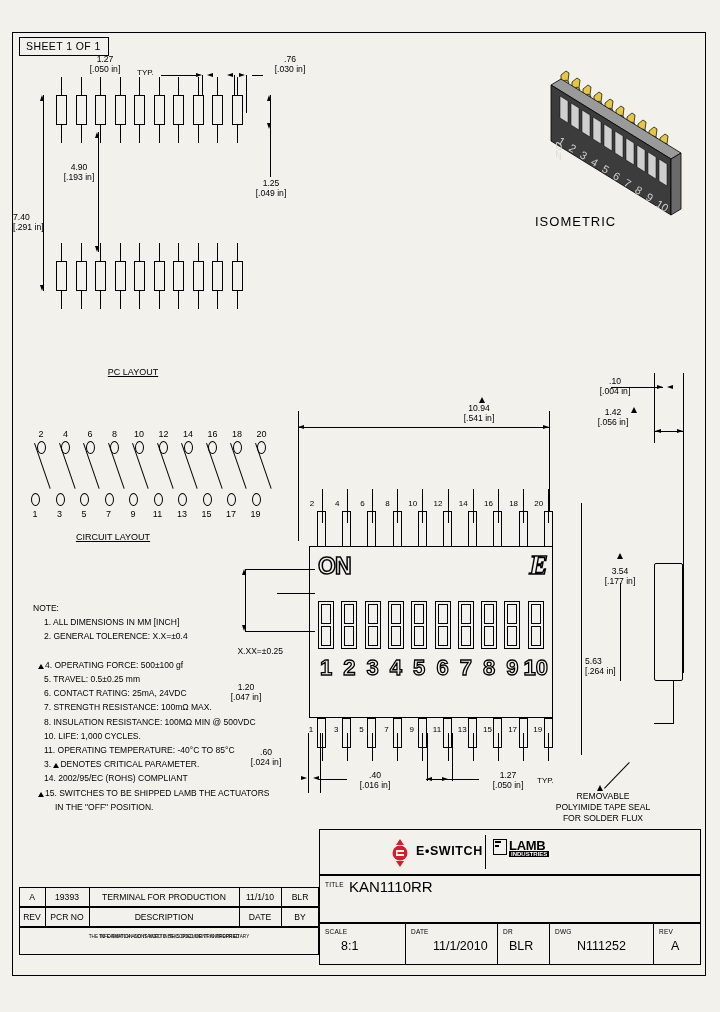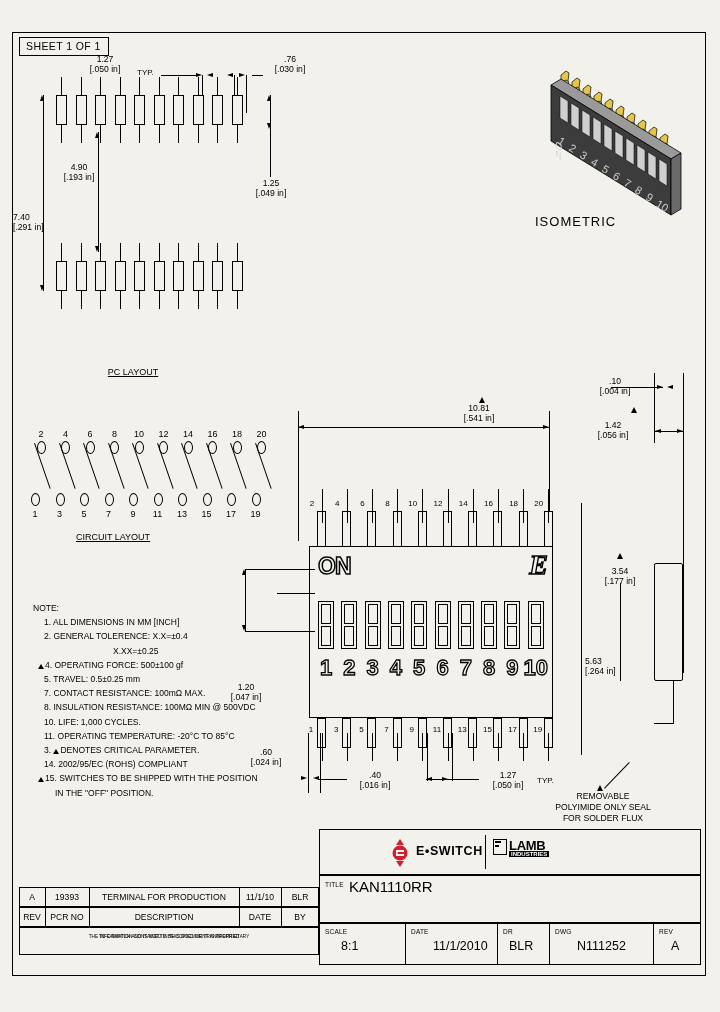--- a/index.html
+++ b/index.html
@@ -33,21 +33,21 @@
   .pad{position:absolute;border:1.1px solid #000;box-sizing:border-box;background:#f2f1ec;}
   
   .oval{position:absolute;width:9px;height:13px;border:1.2px solid #000;border-radius:50%;
         box-sizing:border-box;background:#f2f1ec;}
   .slant{position:absolute;height:0;border-top:1.1px solid #000;transform-origin:0 0;}
   .tnum{position:absolute;font-size:9px;text-align:center;width:16px;}
   
   .notes{position:absolute;left:20px;top:568px;width:250px;font-size:8.5px;line-height:14.2px;}
   .notes .nline{position:relative;white-space:nowrap;}
   .notes .ind{padding-left:11px;}
-  .notes .ind2{padding-left:80px;}
+  .notes .ind2{padding-left:80px;text-align:right;}
   .notes .ind3{padding-left:22px;}
   .ntri{display:inline-block;width:0;height:0;border-left:3.2px solid transparent;
         border-right:3.2px solid transparent;border-bottom:5.6px solid #000;
         vertical-align:-1px;margin-right:1px;}
   
   #switch-body{position:absolute;left:296px;top:513px;width:244px;height:172px;
                border:1.6px solid #000;box-sizing:border-box;background:#f2f1ec;}
   .act{position:absolute;width:16px;height:48px;border:1.5px solid #000;box-sizing:border-box;
        background:#f2f1ec;}
   .act:before{content:"";position:absolute;left:2px;top:2px;right:2px;height:20px;
@@ -228,27 +228,28 @@
   </div>
 
   <div class="notes">
     <div class="nline">NOTE:</div>
     <div id="notes-list">
         <div class="nline ind"><span>1. </span><span>ALL DIMENSIONS IN MM [INCH]</span></div>
         <div class="nline ind"><span>2. </span><span>GENERAL TOLERENCE: X.X=±0.4</span></div>
         <div class="nline ind2"><span></span><span>X.XX=±0.25</span></div>
         <div class="nline ind" style="margin-left: -6px;"><span class="ntri"></span><span>4. </span><span>OPERATING FORCE: 500±100 gf</span></div>
         <div class="nline ind"><span>5. </span><span>TRAVEL: 0.5±0.25 mm</span></div>
-        <div class="nline ind"><span>7. </span><span>CONTACT RESISTANCE: 100mΩ MAX.</span></div>
+        <div class="nline ind"><span>6. </span><span>CONTACT RATING: 25mA, 24VDC</span></div>
+        <div class="nline ind"><span>7. </span><span>STRENGTH RESISTANCE: 100mΩ MAX.</span></div>
         <div class="nline ind"><span>8. </span><span>INSULATION RESISTANCE: 100MΩ MIN @ 500VDC</span></div>
         <div class="nline ind"><span>10. </span><span>LIFE: 1,000 CYCLES.</span></div>
-        <div class="nline ind"><span>11. </span><span>OPERATING TEMPERATURE: -20°C TO 85°C</span></div>
+        <div class="nline ind"><span>11. </span><span>OPERATING TEMPERATURE: -40°C TO 85°C</span></div>
         <div class="nline ind"><span>3. </span><span class="ntri"></span><span>DENOTES CRITICAL PARAMETER.</span></div>
         <div class="nline ind"><span>14. </span><span>2002/95/EC (ROHS) COMPLIANT</span></div>
-        <div class="nline ind" style="margin-left: -6px;"><span class="ntri"></span><span>15. </span><span>SWITCHES TO BE SHIPPED WITH THE POSITION</span></div>
+        <div class="nline ind" style="margin-left: -6px;"><span class="ntri"></span><span>15. </span><span>SWITCHES TO BE SHIPPED LAMB THE ACTUATORS</span></div>
         <div class="nline ind3"><span></span><span>IN THE "OFF" POSITION.</span></div>
       </div>
   </div>
 
   <div style="position:absolute;left:500px;top:20px;width:190px;height:200px;">
     <svg width="190" height="200" viewBox="0 0 190 200">
 
       <g fill="#e3c64a" stroke="#000" stroke-width="0.7">
         <path d="M48,22 l5,-4 l3,2 l-1,8 l-4,3 l-3,-2 z"></path>
         <path d="M48,30 l5,-3 l3,2 l-4,6 l-4,-1 z"></path>
@@ -311,21 +312,21 @@
   </div>
 
   <div>
 
     <div class="vl" style="left:285px;top:378px;height:130px;"></div>
     <div class="vl" style="left:536px;top:378px;height:130px;"></div>
     <div class="hl" style="left:285px;top:394px;width:251px;"></div>
     <div class="arrL" style="left:285px;top:391.5px;"></div>
     <div class="arrR" style="left:530px;top:391.5px;"></div>
     <div class="tri" style="left:466px;top:364px;"></div>
-    <div class="dim" style="left:435px;top:371px;width:62px;background:#f2f1ec;">10.81
+    <div class="dim" style="left:435px;top:371px;width:62px;background:#f2f1ec;">10.94
 [.541 in]</div>
 
     <div id="main-pins-top">
         <div class="pin" style="left: 304px; top: 478px; width: 9px; height: 36px;"></div>
         <div class="vl" style="left: 308.5px; top: 456px; height: 34px;"></div>
         <div class="pin" style="left: 329.2px; top: 478px; width: 9px; height: 36px;"></div>
         <div class="vl" style="left: 333.7px; top: 456px; height: 34px;"></div>
         <div class="pin" style="left: 354.4px; top: 478px; width: 9px; height: 36px;"></div>
         <div class="vl" style="left: 358.9px; top: 456px; height: 34px;"></div>
         <div class="pin" style="left: 379.6px; top: 478px; width: 9px; height: 36px;"></div>
@@ -431,21 +432,21 @@
     <div class="dim" style="left:223px;top:715px;width:60px;">.60
 [.024 in]</div>
 
     <div class="hl" style="left:598px;top:354px;width:52px;"></div>
     <div class="arrR" style="left:644px;top:351.5px;"></div>
     <div class="arrL" style="left:654px;top:351.5px;"></div>
     <div class="dim" style="left:572px;top:344px;width:60px;">.10
 [.004 in]</div>
 
     <div class="tri" style="left:618px;top:374px;"></div>
-    <div class="dim" style="left:570px;top:388px;width:60px;">1.42
+    <div class="dim" style="left:570px;top:375px;width:60px;">1.42
 [.056 in]</div>
     <div class="hl" style="left:642px;top:398px;width:28px;"></div>
     <div class="arrL" style="left:642px;top:395.5px;"></div>
     <div class="arrR" style="left:664px;top:395.5px;"></div>
     <div class="vl" style="left:641px;top:340px;height:70px;"></div>
     <div class="vl" style="left:670px;top:340px;height:300px;"></div>
 
     <div class="box" style="left:641px;top:530px;width:29px;height:118px;border-radius:2px;"></div>
     <div class="hl" style="left:641px;top:690px;width:20px;"></div>
     <div class="vl" style="left:660px;top:648px;height:42px;"></div>
@@ -471,21 +472,21 @@
     <div class="arrL" style="left:413px;top:743.5px;"></div>
     <div class="arrR" style="left:429px;top:743.5px;"></div>
     <div class="vl" style="left:414px;top:700px;height:48px;"></div>
     <div class="vl" style="left:439px;top:700px;height:48px;"></div>
     <div class="dim" style="left:466px;top:738px;width:58px;background:#f2f1ec;">1.27
 [.050 in]</div>
     <div class="lbl" style="left:524px;top:744px;font-size:8px;">TYP.</div>
 
     <div class="tri" style="left:584px;top:752px;"></div>
     <div class="dim" style="left:520px;top:758px;width:140px;line-height:11px;">REMOVABLE
-POLYIMIDE ONLY SEAL
+POLYIMIDE TAPE SEAL
 FOR SOLDER FLUX</div>
     <div class="slant" style="left:591px;top:755px;width:36px;transform:rotate(-46deg);"></div>
   </div>
 
   <div>
     <div class="tb" style="left:6px;top:854px;width:300px;height:20px;"></div>
     <div class="tb" style="left:6px;top:874px;width:300px;height:20px;"></div>
     <div class="tb" style="left:6px;top:894px;width:300px;height:28px;"></div>
 
     <div class="vl" style="left:32px;top:854px;height:40px;"></div>

